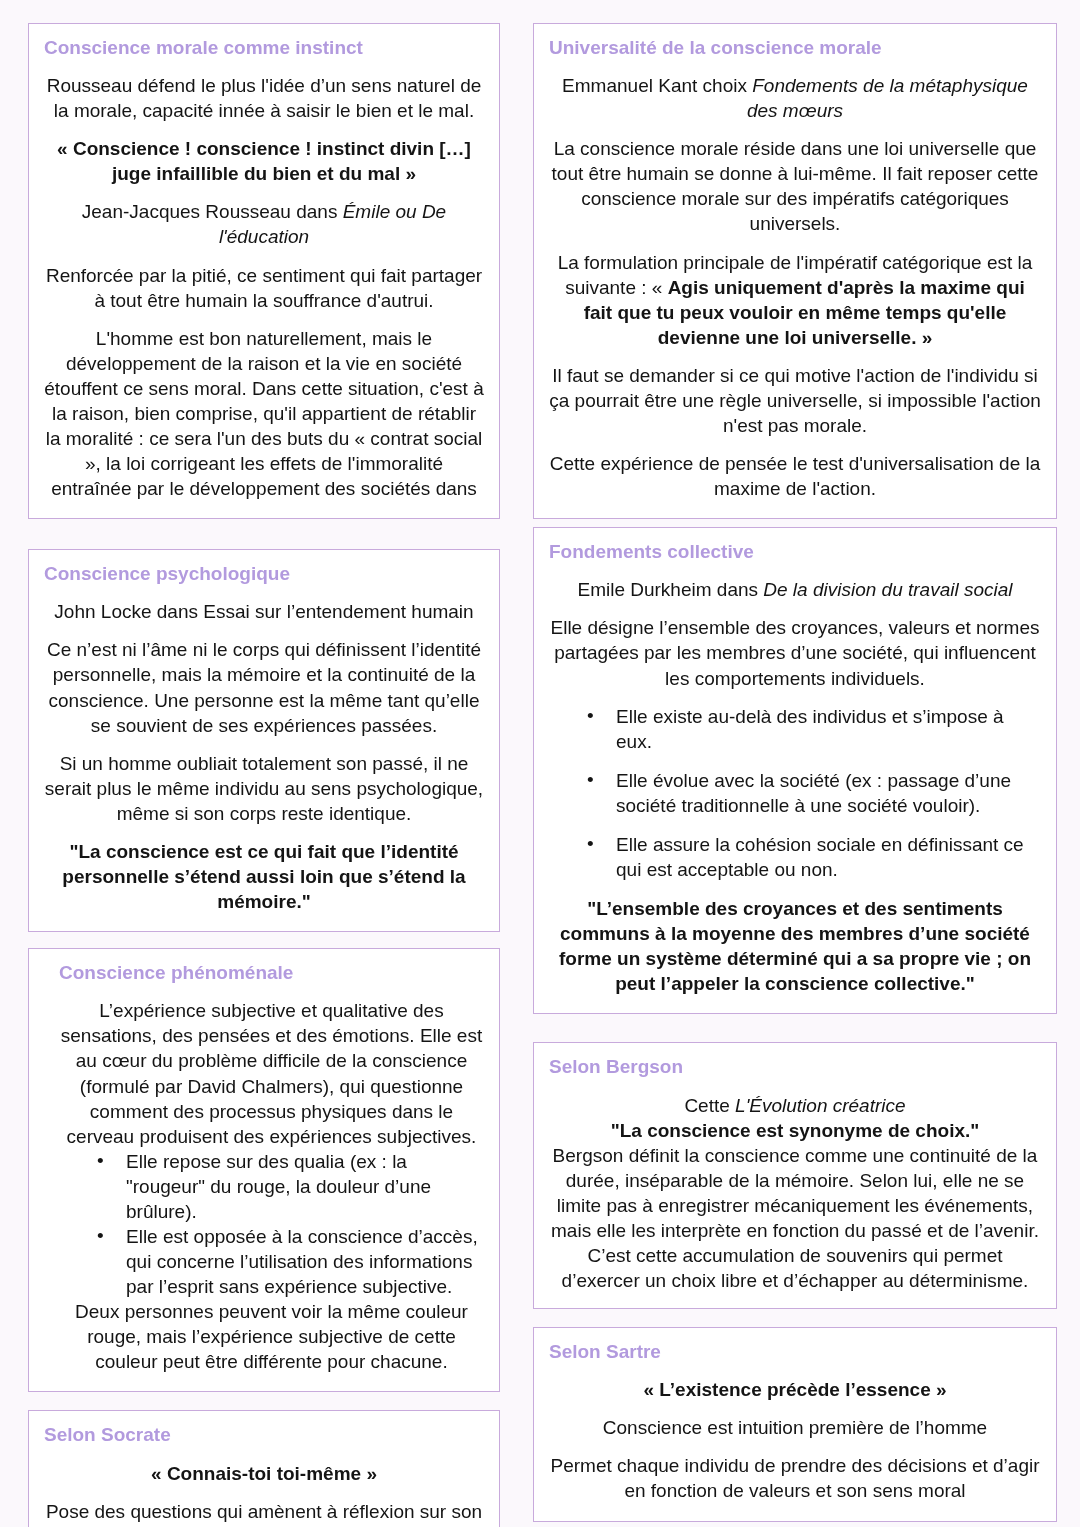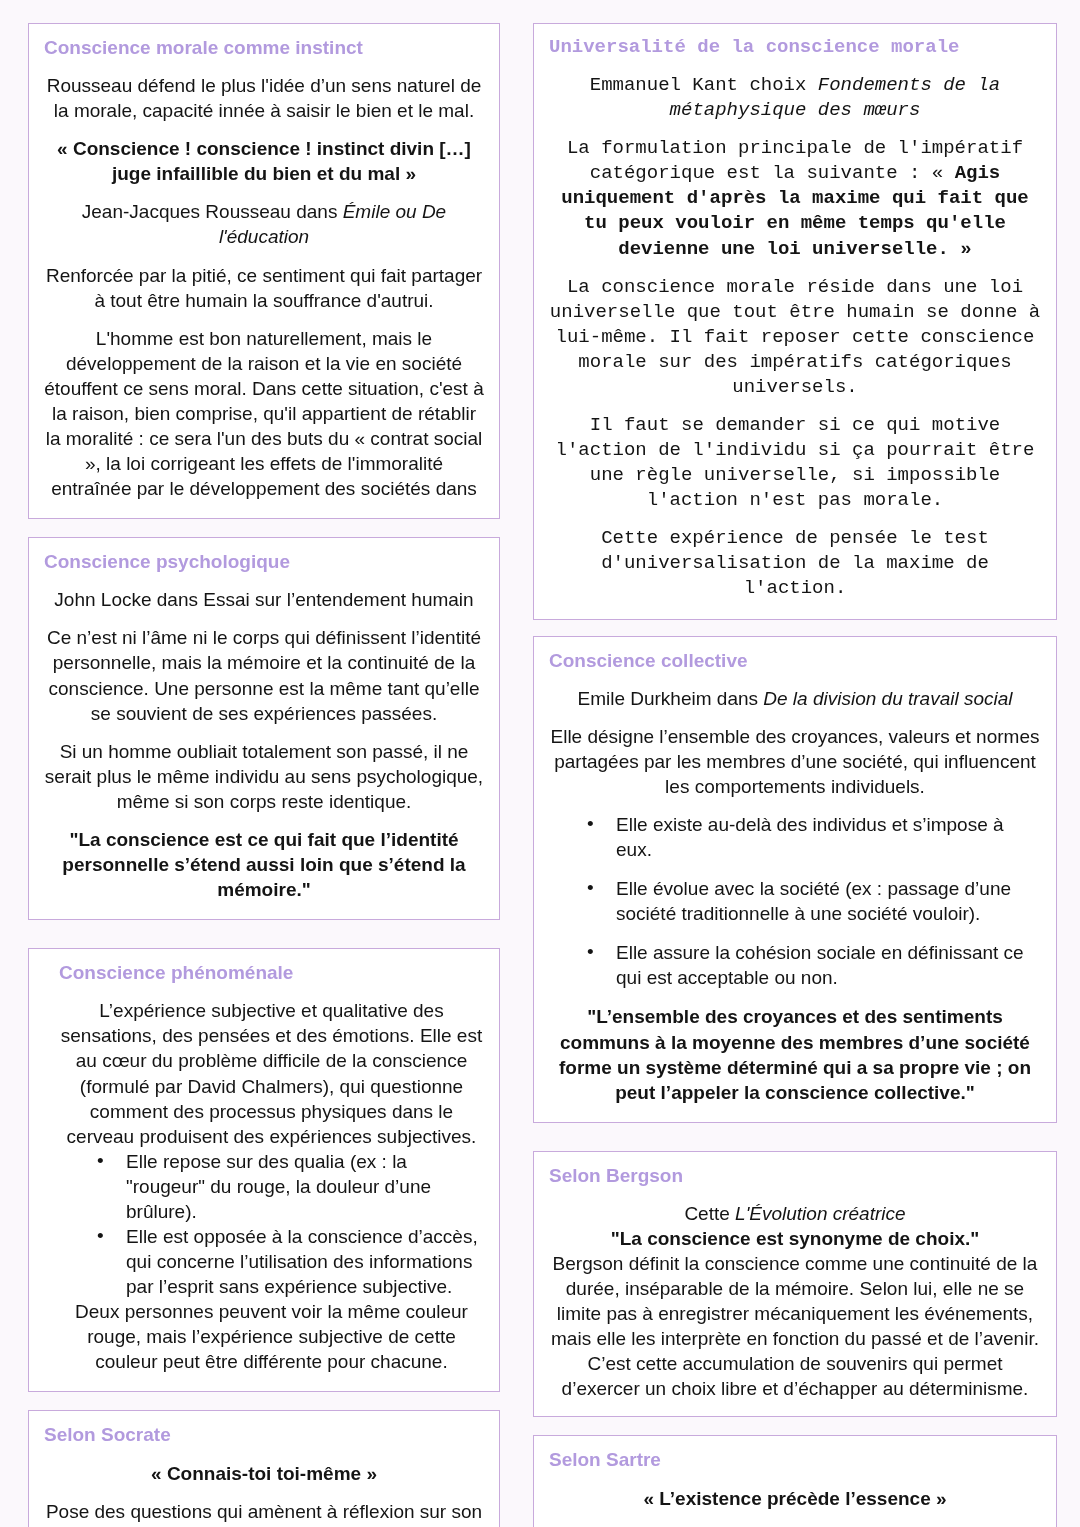--- a/index.html
+++ b/index.html
@@ -24,25 +24,25 @@
   .card p { margin:0 0 13px;text-align:center; }
   .card p:last-child { margin-bottom:2px; }
   .bold { font-weight:bold; }
   .italic { font-style:italic; }
   .m0 { margin:0 0 0 !important; }
   .mb0 { margin-bottom:0 !important; }
   .bullets { list-style:none; margin:0; padding:0; }
   .bullets li { position:relative; padding-left:67px; }
   .bullets li::before { content:"\2022"; position:absolute; left:38px; top:-1px; }
   .bullets.spaced li { margin-bottom:14px; }
-  .mb-34 { margin-bottom:18px; }
+  .mb-34 { margin-bottom:30px; }
   .mb-28 { margin-bottom:28px; }
   .mb-18 { margin-bottom:18px; }
-  .mb-16 { margin-bottom:16px;font-family:Liberation Mono, monospace; }
-  .mb-10 { margin-bottom:28px; }
+  .mb-16 { margin-bottom:8px; }
+  .mb-10 { margin-bottom:16px; }
   .mb-8  { margin-bottom:18px;padding-left:30px; }
 </style>
 </head>
 <body>
 
 <div class="page">
 
   <div class="col col-left">
 
     <section class="card mb-34">
@@ -78,28 +78,28 @@
       <p>Pose des questions qui amènent à réflexion sur son existence et sa conscience</p>
     </section>
 
   </div>
 
   <div class="col col-right">
 
     <section class="card mb-16">
       <h2 class="card-title">Universalité de la conscience morale</h2>
       <p><span>Emmanuel Kant choix </span><span class="italic">Fondements de la métaphysique des mœurs</span></p>
+      <p> La conscience morale réside dans une loi universelle que tout être humain se donne à lui-même. Il fait reposer cette conscience morale sur des impératifs catégoriques universels.</p>
       <p><span>La formulation principale de l'impératif catégorique est la suivante : « </span><span class="bold">Agis uniquement d'après la maxime qui fait que tu peux vouloir en même temps qu'elle devienne une loi universelle. »</span></p>
-      <p> La conscience morale réside dans une loi universelle que tout être humain se donne à lui-même. Il fait reposer cette conscience morale sur des impératifs catégoriques universels.</p>
       <p>Il faut se demander si ce qui motive l'action de l'individu si ça pourrait être une règle universelle, si impossible l'action n'est pas morale.</p>
       <p>Cette expérience de pensée le test d'universalisation de la maxime de l'action.</p>
     </section>
 
     <section class="card mb-28">
-      <h2 class="card-title">Conscience collective</h2>
+      <h2 class="card-title">Fondements collective</h2>
       <p><span>Emile Durkheim dans </span><span class="italic">De la division du travail social</span></p>
       <p>Elle désigne l’ensemble des croyances, valeurs et normes partagées par les membres d’une société, qui influencent les comportements individuels.</p>
       <ul class="bullets spaced">
         <li>Elle existe au-delà des individus et s’impose à eux.</li>
         <li>Elle évolue avec la société (ex : passage d’une société traditionnelle à une société vouloir).</li>
         <li>Elle assure la cohésion sociale en définissant ce qui est acceptable ou non.</li>
       </ul>
       <p class="bold">"L’ensemble des croyances et des sentiments communs à la moyenne des membres d’une société forme un système déterminé qui a sa propre vie ; on peut l’appeler la conscience collective."</p>
     </section>
 

